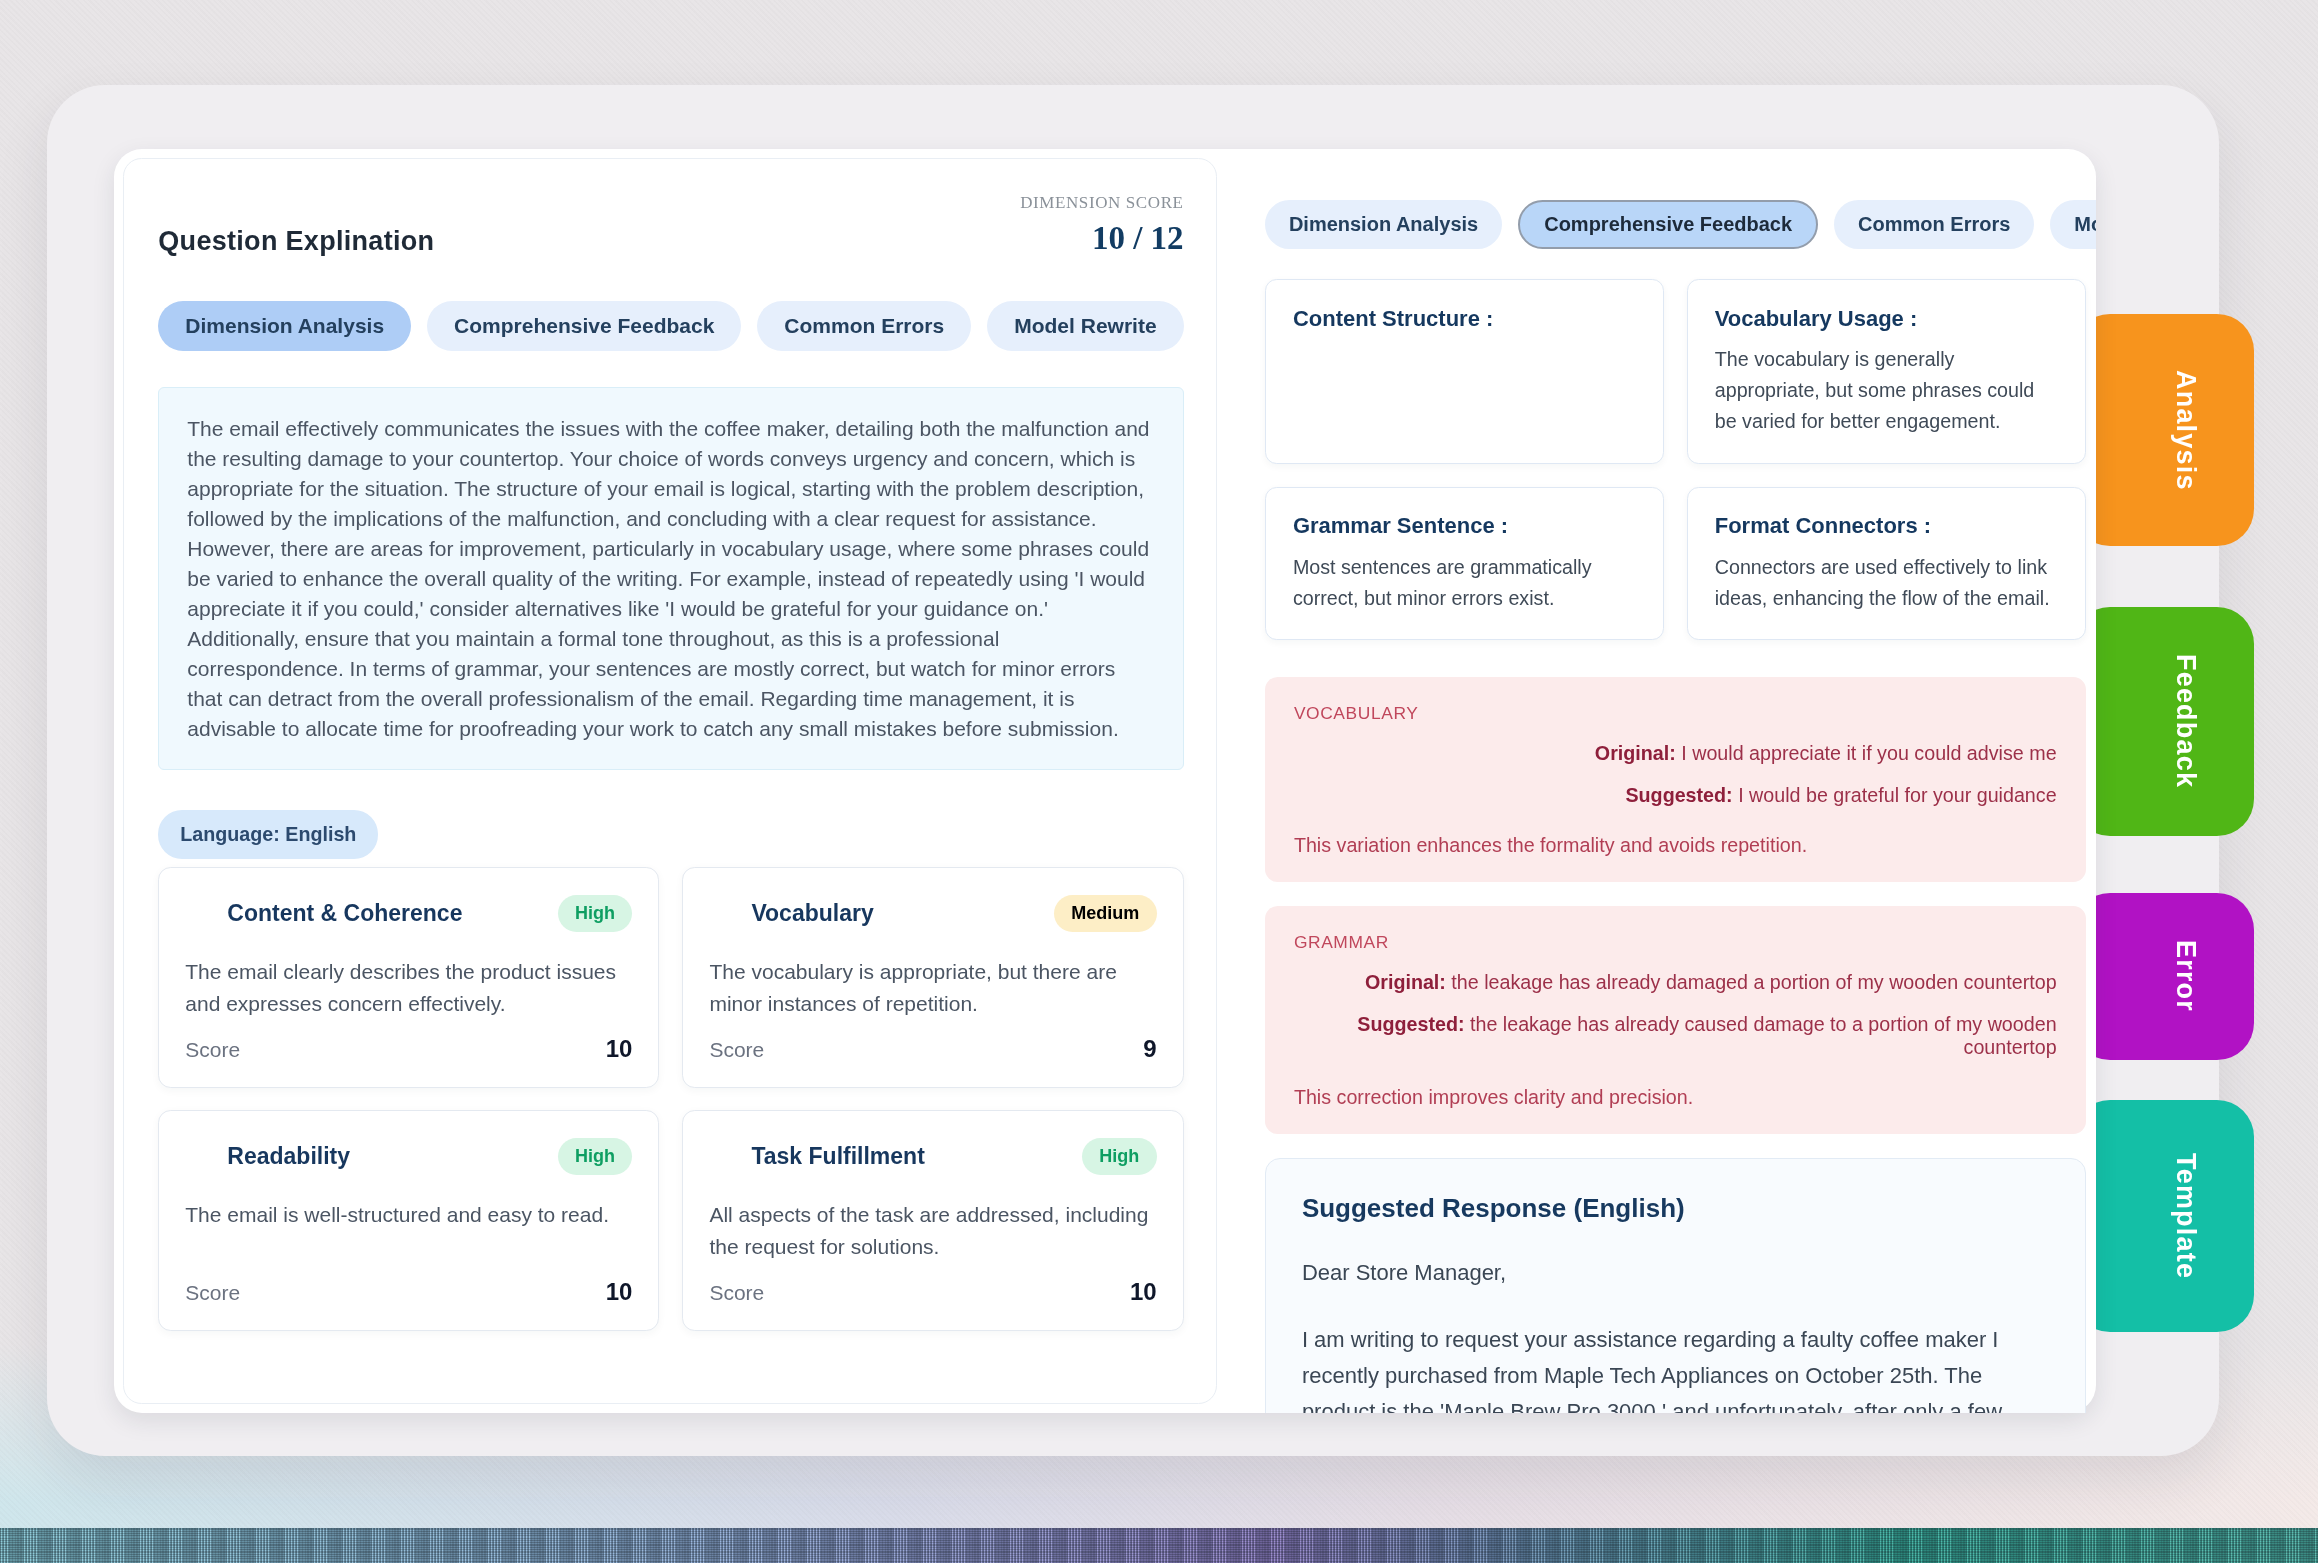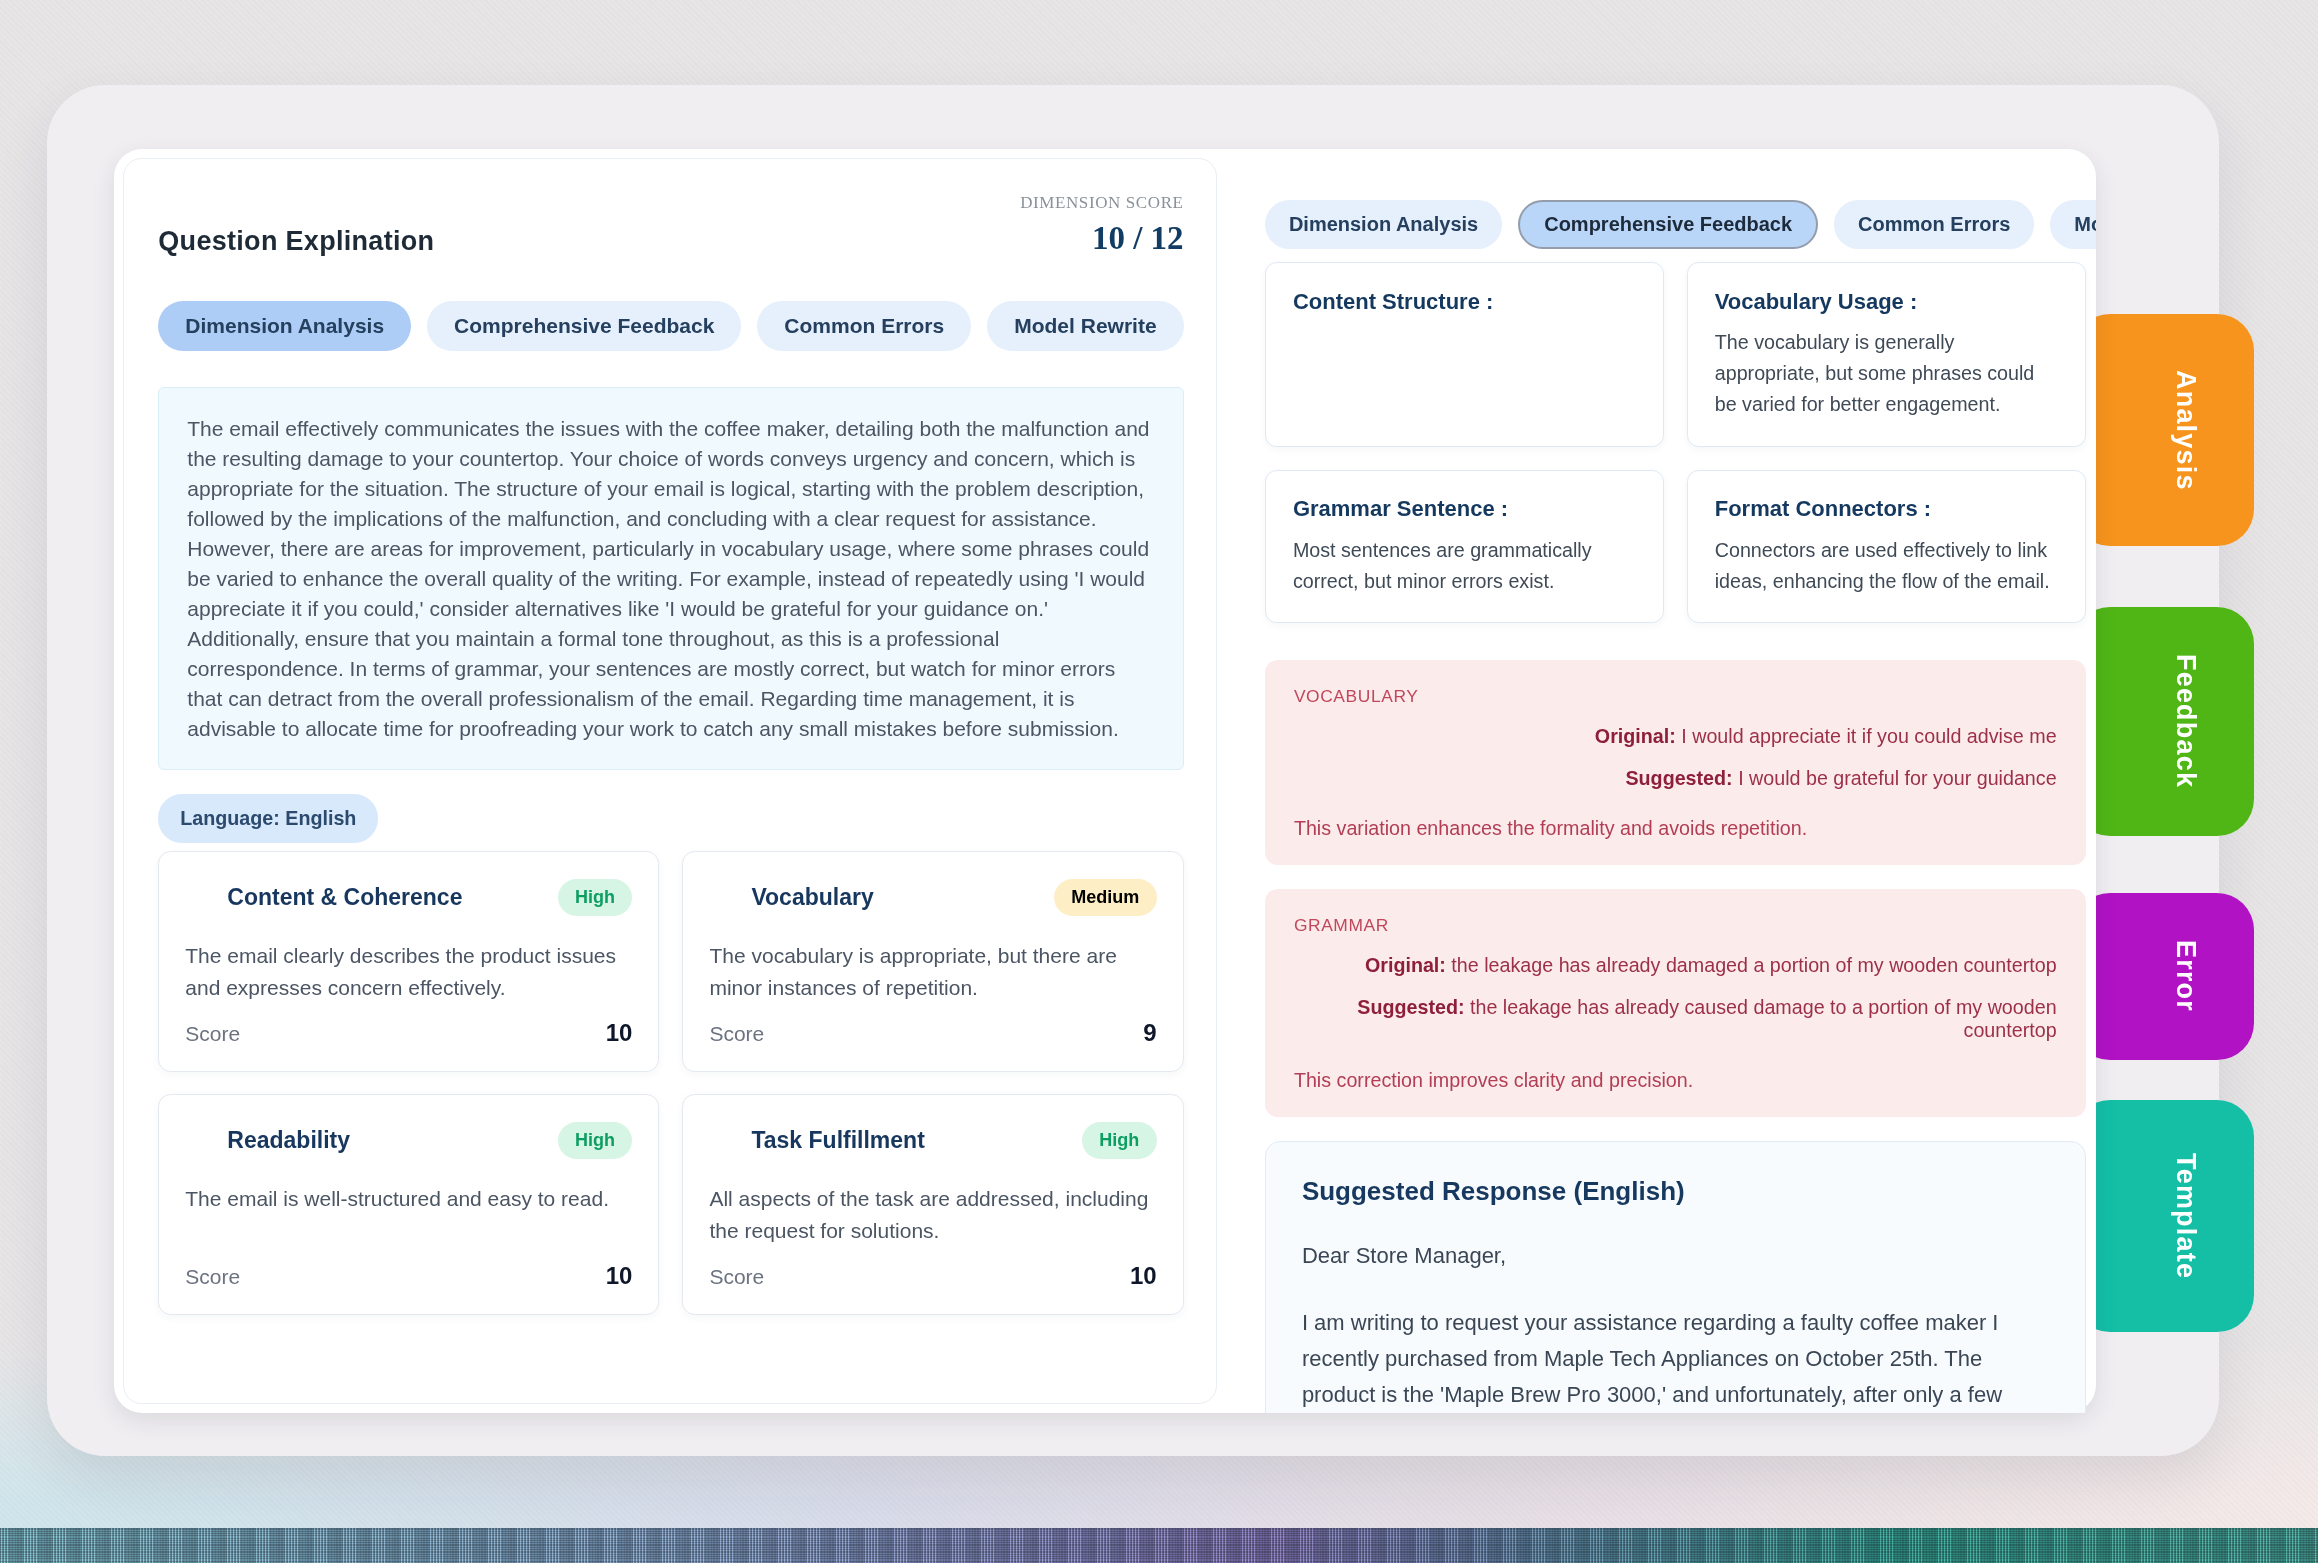--- a/index.html
+++ b/index.html
@@ -66,21 +66,21 @@
     background:#e6effc; color:#24405e; font-size:21px; font-weight:700; cursor:pointer;
     white-space:nowrap;
   }
   .pill.active { background:#aecdf6; }
   .pill.active-ring { background:#b9d6f8; border:2.3px solid #939dab; color:#1d2a3a; }
   .analysis-box {
     margin-top:36px; background:#f0f9fe; border:1.2px solid #d9eef8; border-radius:6px;
     padding:25.5px 28px; font-size:21px; line-height:30px; color:#4b5563;
   }
   .lang-badge {
-    margin-top:24px; align-self:flex-start; background:#d7e9fb; color:#2c4a6e;
+    margin-top:40px; align-self:flex-start; background:#d7e9fb; color:#2c4a6e;
     font-size:19.7px; font-weight:700; border-radius:24px; padding:12.7px 22px;
   }
   .dim-grid {
     margin-top:8px; display:grid; grid-template-columns:1fr 1fr;
     column-gap:23px; row-gap:22px;
   }
   .dim-card {
     border:1.2px solid #e4e9f0; border-radius:12.7px; background:#fff;
     min-height:221px; padding:27px 26px 24px; display:flex; flex-direction:column;
     box-shadow:0 2.3px 8px rgba(30,40,60,0.04);
@@ -91,21 +91,21 @@
   .badge-high   { background:#d7f5e4; color:#0e9e62; }
   .badge-medium { background:#fdeec6; color:#000000; }
   .dim-desc { margin-top:24px; font-size:21px; line-height:32px; color:#4b5563; }
   .dim-score { margin-top:auto; display:flex; justify-content:space-between; align-items:baseline; }
   .dim-score-label { font-size:21px; color:#6b7280; }
   .dim-score-value { font-size:24px; font-weight:700; color:#0f172a; }
   
   .right-panel { flex:1; padding:51px 10.4px 0 39px; overflow:hidden; }
   .right-panel .tab-row { margin-top:0; }
   .right-panel .pill { height:49px; font-size:20px; padding:0 24px; }
-  .fb-grid { margin-top:13px; display:grid; grid-template-columns:1fr 1fr; column-gap:23px; row-gap:23px; }
+  .fb-grid { margin-top:30px; display:grid; grid-template-columns:1fr 1fr; column-gap:23px; row-gap:23px; }
   .fb-card {
     background:#fff; border:1.2px solid #dfe8f4; border-radius:11.6px; padding:25.5px 27px;
     box-shadow:0 2.3px 7px rgba(30,40,60,0.04);
   }
   .fb-title { font-size:22px; font-weight:700; color:#15385f; }
   .fb-text { margin-top:12.7px; font-size:19.7px; line-height:31px; color:#3f4a57; }
   .corr-card { margin-top:24px; background:#fcebeb; border-radius:12.7px; padding:25.5px 29px; }
   .corr-card.first { margin-top:37px; }
   .corr-cat { font-size:17.4px; color:#c0475c; letter-spacing:0.6px; }
   .corr-line { margin-top:18.5px; font-size:19.7px; color:#9c3049;text-align:right; }

